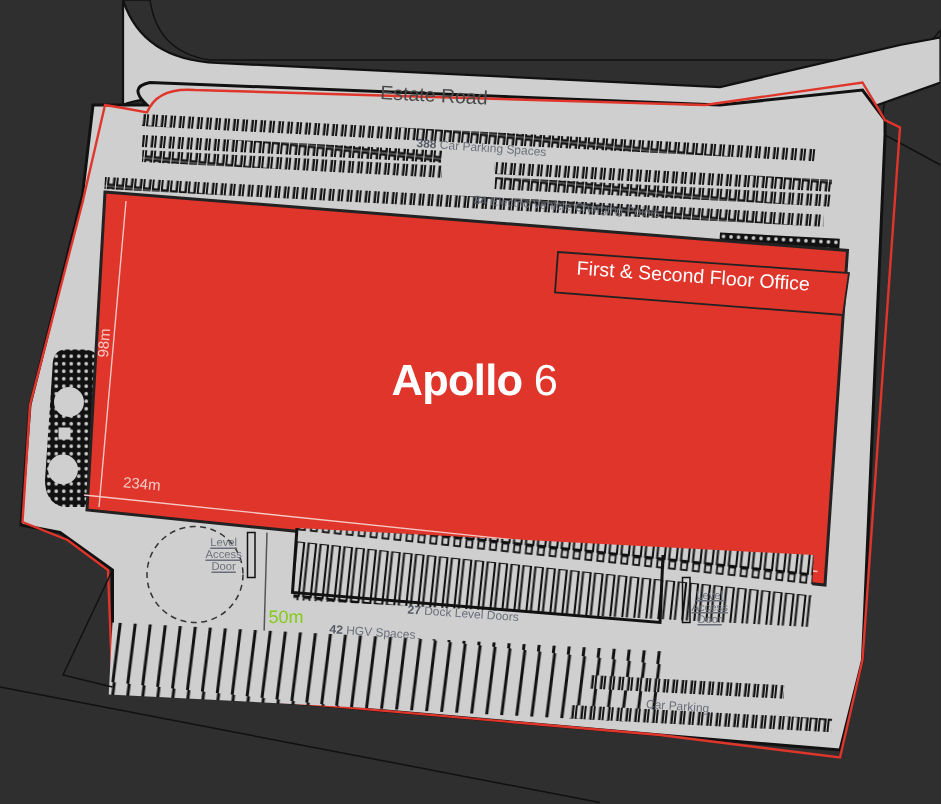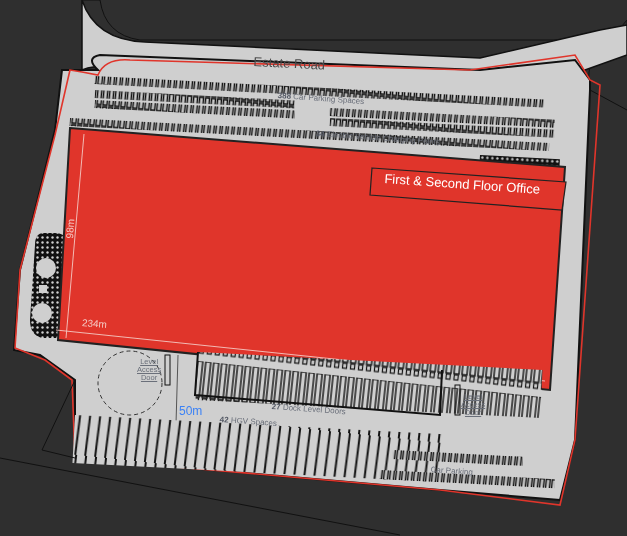--- a/index.html
+++ b/index.html
@@ -6,21 +6,21 @@
   body { width:627px; height:536px; background:#2f2f2f; overflow:hidden; font-family:"Liberation Sans", sans-serif; }
   .plan { position:relative; width:627px; height:536px; }
   svg { position:absolute; left:0; top:0; }
   .lbl { position:absolute; white-space:nowrap; color:#6a6f7a; font-family:"Liberation Sans", sans-serif; transform-origin:left top; }
   .lbl b { color:#555a66; }
   .road-lbl { font-size:13px; color:#4a4a4a; transform:rotate(3deg); }
   .small-lbl { font-size:8px; }
   .office-lbl { font-size:13px; color:#ffffff; transform:rotate(4deg); }
   .brand { position:absolute; left:261px; top:238px; color:#fff; font-size:29px; font-weight:bold; letter-spacing:-0.5px; }
   .dim { position:absolute; color:#f4c9c4; font-size:10px; }
-  .dim-dark { position:absolute; color:#3b82f6; font-size:12px; }
+  .dim-dark { position:absolute; color:#84cc16; font-size:12px; }
   .lad { position:absolute; font-size:7.5px; line-height:8px; color:#6a6f7a; text-align:center;text-decoration:underline; }
 </style>
 </head>
 <body>
 
 <div class="plan">
   <svg width="627" height="536" viewBox="0 0 627 536">
     <defs>
       <pattern id="bays" width="6" height="20" patternUnits="userSpaceOnUse" patternTransform="rotate(3)">
         <rect x="0" y="0" width="6" height="20" fill="#cfcfcf"></rect>
@@ -93,20 +93,24 @@
     <span>Car Parking Spaces</span>
   </div>
 
   <div class="lbl small-lbl" style="left:316px; top:129px; transform:rotate(4deg);">
     <b>34</b>
     <span>Electric Vehicle Charging Points</span>
   </div>
 
   <div class="lbl office-lbl" style="left:385px; top:171px;">First &amp; Second Floor Office</div>
 
+  <div class="brand">
+    <span>Apollo</span>
+    <span style="font-weight:normal;">6</span>
+  </div>
 
   <div class="dim" style="left:64px; top:238px; transform:rotate(-86deg); transform-origin:left top;">98m</div>
   <div class="dim" style="left:82px; top:318px; transform:rotate(5deg);">234m</div>
   <div class="dim-dark" style="left:179px; top:404px;">50m</div>
 
   <div class="lad" style="left:137px; top:358px;">
     <div>Level</div>
     <div>Access</div>
     <div>Door</div>
   </div>

